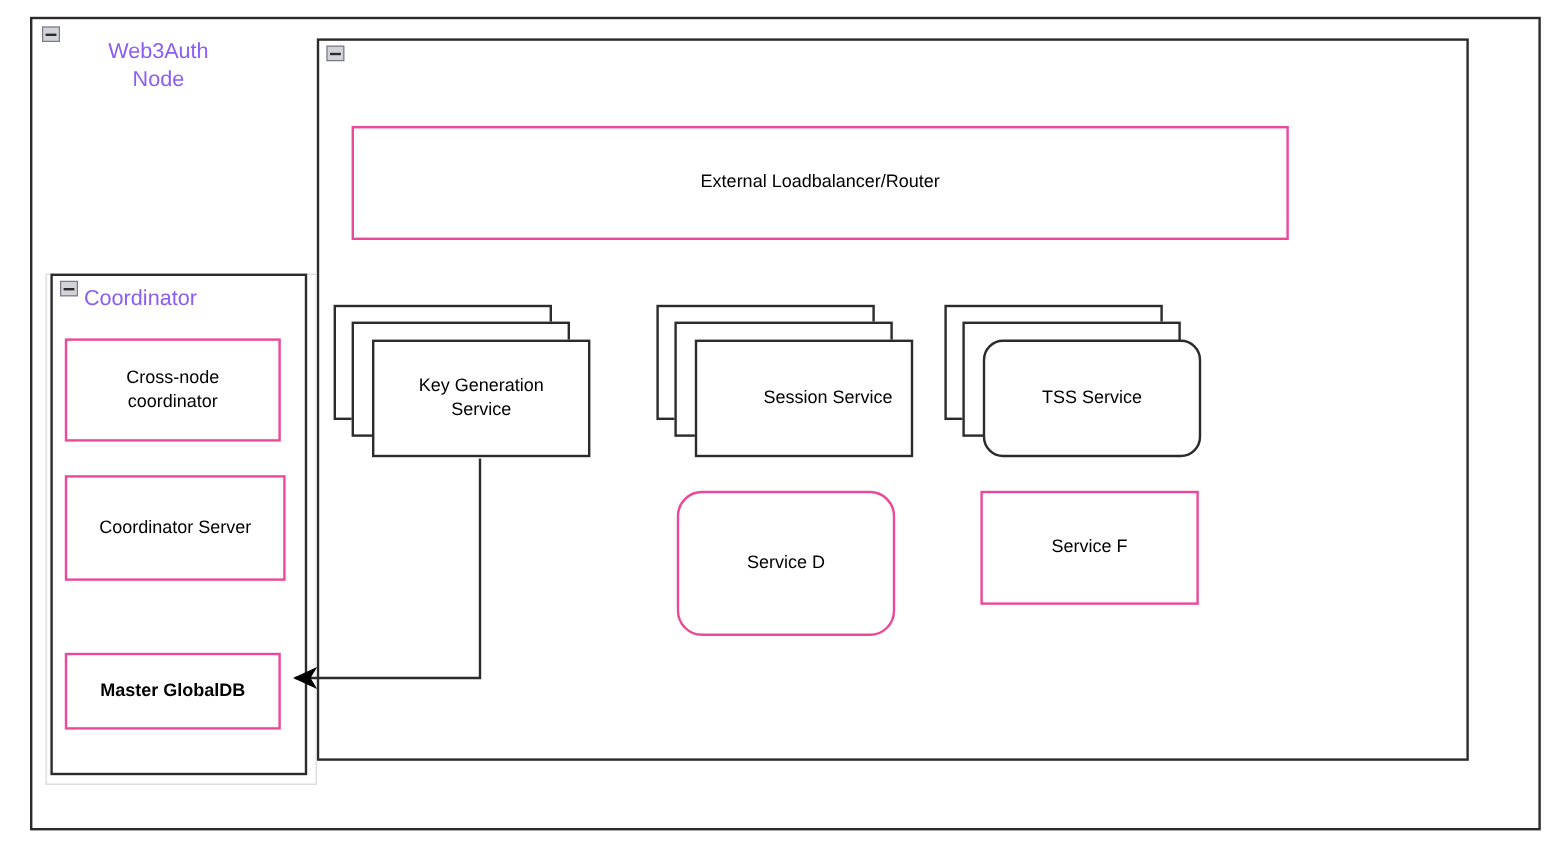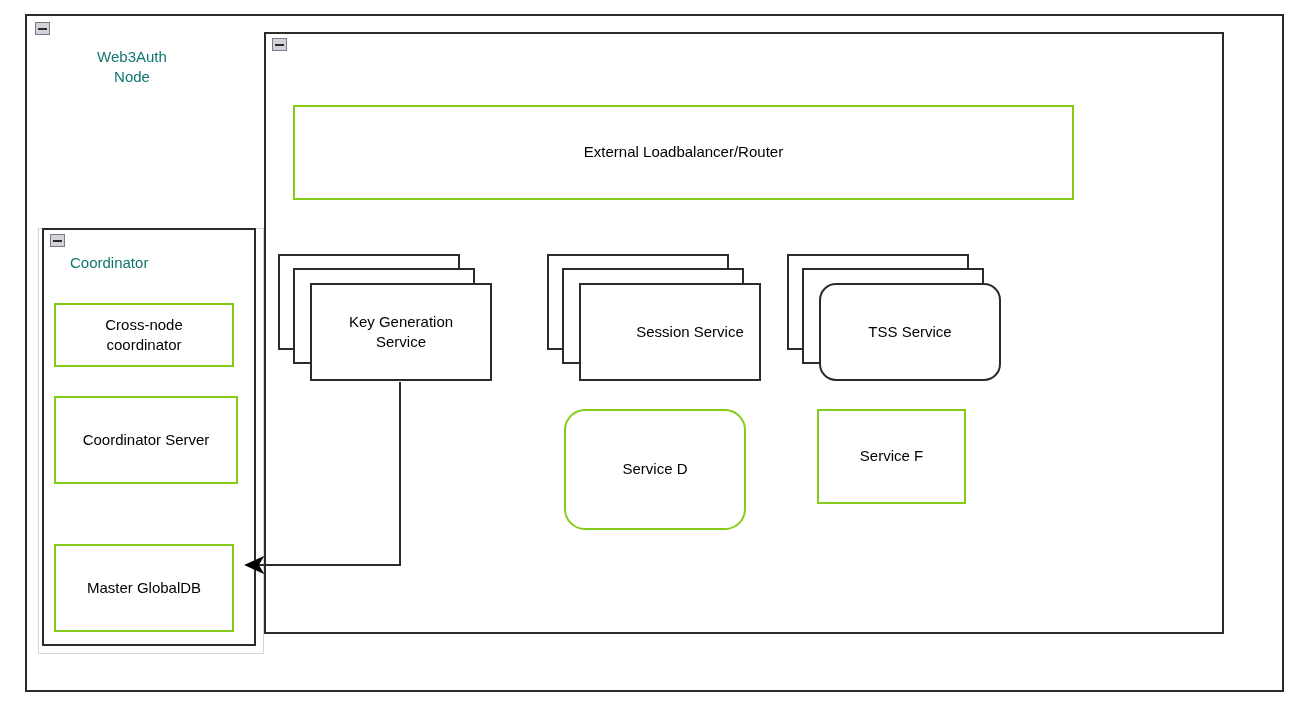--- a/index.html
+++ b/index.html
@@ -27,47 +27,46 @@
     position: absolute;
     box-sizing: border-box;
     background: #ffffff;
     border: 2px solid #2b2b2b;
   }
 
   .node-box {
     position: absolute;
     box-sizing: border-box;
     background: #ffffff;
-    border: 2px solid #84cc16;
+    border: 2px solid #ec4899;
     display: flex;
     align-items: center;
     justify-content: center;
     text-align: center;
     font-size: 15px;
     line-height: 1.35;
     color: #000000;
   }
 
   
   .panel-frame {
     position: absolute;
     box-sizing: border-box;
     background: #ffffff;
     border: 1px solid #d6d6d6;
   }
 
   
   .container-title {
     position: absolute;
-    font-size: 15px;
+    font-size: 18px;
     line-height: 1.35;
     text-align: center;
     white-space: pre-line;
-    color: #0f766e;
-    margin-top: 17px;
+    color: #8b5cf6;
   }
   .container-title.left-aligned {
     text-align: left;
     white-space: nowrap;
   }
 
   
   .collapse-icon {
     position: absolute;
     width: 15px;
@@ -144,30 +143,30 @@
   </div>
 
   <div class="panel-frame" style="left:38px; top:228px; width:226px; height:426px;"></div>
 
   <div class="container-box" style="left:42px; top:228px; width:214px; height:418px;"></div>
 
   <span class="collapse-icon" style="left:50px; top:234px;"></span>
 
   <div class="container-title left-aligned" style="left:70px; top:236px; width:170px;">Coordinator</div>
 
-  <div class="node-box" style="left:54px; top:303px; width:180px; height:64px;">
+  <div class="node-box" style="left:54px; top:282px; width:180px; height:86px;">
     <span style="white-space:pre-line;">Cross-node
 coordinator</span>
   </div>
 
   <div class="node-box" style="left:54px; top:396px; width:184px; height:88px;">
     <span style="white-space:pre-line;">Coordinator Server</span>
   </div>
 
-  <div class="node-box" style="left:54px; top:544px; width:180px; height:88px;">
+  <div class="node-box" style="left:54px; top:544px; width:180px; height:64px;font-weight:bold;">
     <span style="white-space:pre-line;">Master GlobalDB</span>
   </div>
 
   <div class="stack" style="left:278px; top:254px; width:215px; height:130px;">
     <div class="layer" style="left:0px;  top:0px;  width:182px; height:96px;"></div>
     <div class="layer" style="left:15px; top:14px; width:182px; height:96px;"></div>
     <div class="front" style="left:32px; top:29px; width:182px; height:98px;">
       <span style="white-space:pre-line;">Key Generation
 Service</span>
     </div>
@@ -186,21 +185,21 @@
     <div class="layer" style="left:15px; top:14px; width:182px; height:96px;"></div>
     <div class="front" style="left:32px; top:29px; width:182px; height:98px;border-radius:17px;">
       <span style="white-space:pre-line;">TSS Service</span>
     </div>
   </div>
 
   <div class="node-box" style="left:564px; top:409px; width:182px; height:121px;border-radius:21px;">
     <span>Service D</span>
   </div>
 
-  <div class="node-box" style="left:817px; top:409px; width:149px; height:95px;">
+  <div class="node-box" style="left:817px; top:409px; width:182px; height:95px;">
     <span>Service F</span>
   </div>
 
   <svg class="connector-svg" viewBox="0 0 1302 708">
     <defs>
       <marker id="arrow-end" viewBox="0 0 12 12" refX="10" refY="6" markerWidth="11" markerHeight="11" orient="auto-start-reverse">
         <path d="M 0 1 L 11 6 L 0 11 L 3 6 Z" fill="#000000"></path>
       </marker>
     </defs>
     <path d="M 400 382 L 400 565 L 246 565" fill="none" stroke="#2b2b2b" stroke-width="2" marker-end="url(#arrow-end)"></path>

